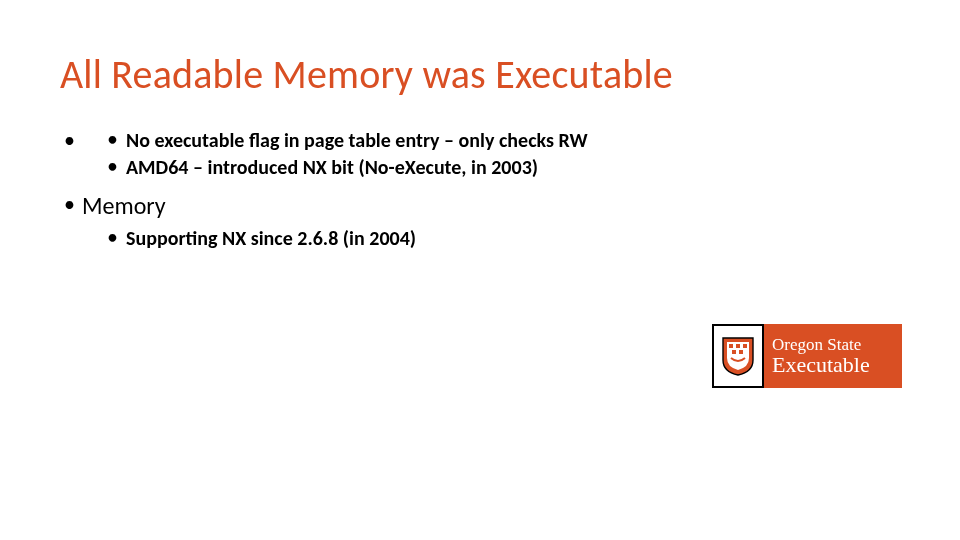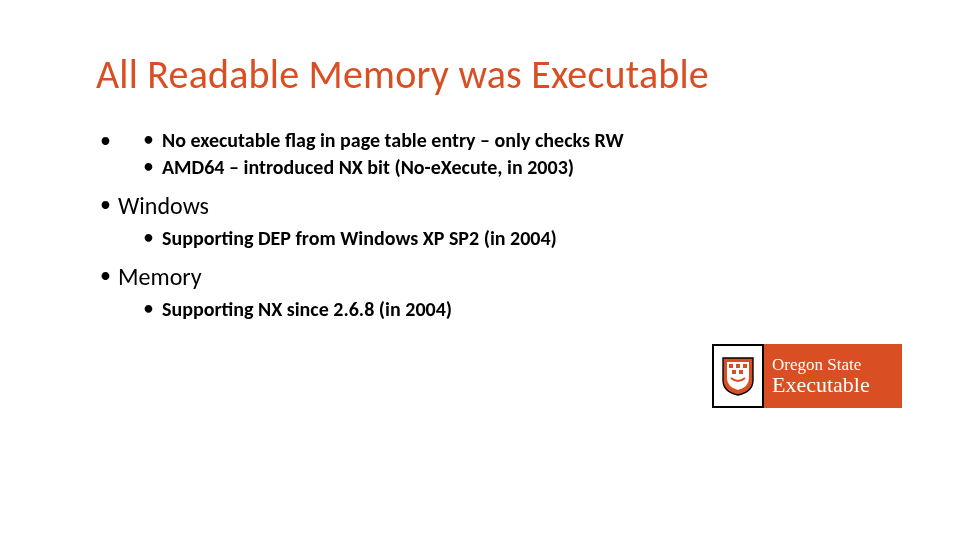--- a/index.html
+++ b/index.html
@@ -10,21 +10,21 @@
     background: #ffffff;
     font-family: Calibri, "Segoe UI", Arial, sans-serif;
     color: #000000;
     overflow: hidden;
   }
   .slide {
     position: relative;
     width: 960px;
     height: 432px;
     box-sizing: border-box;
-    padding: 50px 60px 0 96px;
+    padding: 50px 60px 0 60px;
   }
   .title {
     font-size: 40px;
     font-weight: 400;
     color: #d94f23;
     margin: 0 0 28px 0;
     letter-spacing: 0.2px;
   }
   ul.l1 {
     list-style: none;
@@ -61,21 +61,21 @@
   ul.l2 > li::before {
     content: "•";
     position: absolute;
     left: 26px;
     top: 0;
     font-size: 18px;
   }
   .logo {
     position: absolute;
     right: 58px;
-    bottom: 24px;
+    bottom: 44px;
     width: 190px;
     height: 64px;
     display: flex;
     align-items: stretch;
   }
   .logo-badge {
     width: 52px;
     height: 64px;
     border: 2px solid #000;
     display: flex;
@@ -119,26 +119,20 @@
   <h1 class="title">All Readable Memory was Executable</h1>
 
   <ul class="l1">
     <li>
       <ul class="l2">
         <li>No executable flag in page table entry – only checks RW</li>
         <li>AMD64 – introduced NX bit (No-eXecute, in 2003)</li>
       </ul>
     </li>
     <li>
-      <span>Windows</span>
-      <ul class="l2">
-        <li>Supporting DEP from Windows XP SP2 (in 2004)</li>
-      </ul>
-    </li>
-    <li>
       <span>Memory</span>
       <ul class="l2">
         <li>Supporting NX since 2.6.8 (in 2004)</li>
       </ul>
     </li>
   </ul>
 
   <div class="logo">
     <div class="logo-badge">
       <div class="shield">

